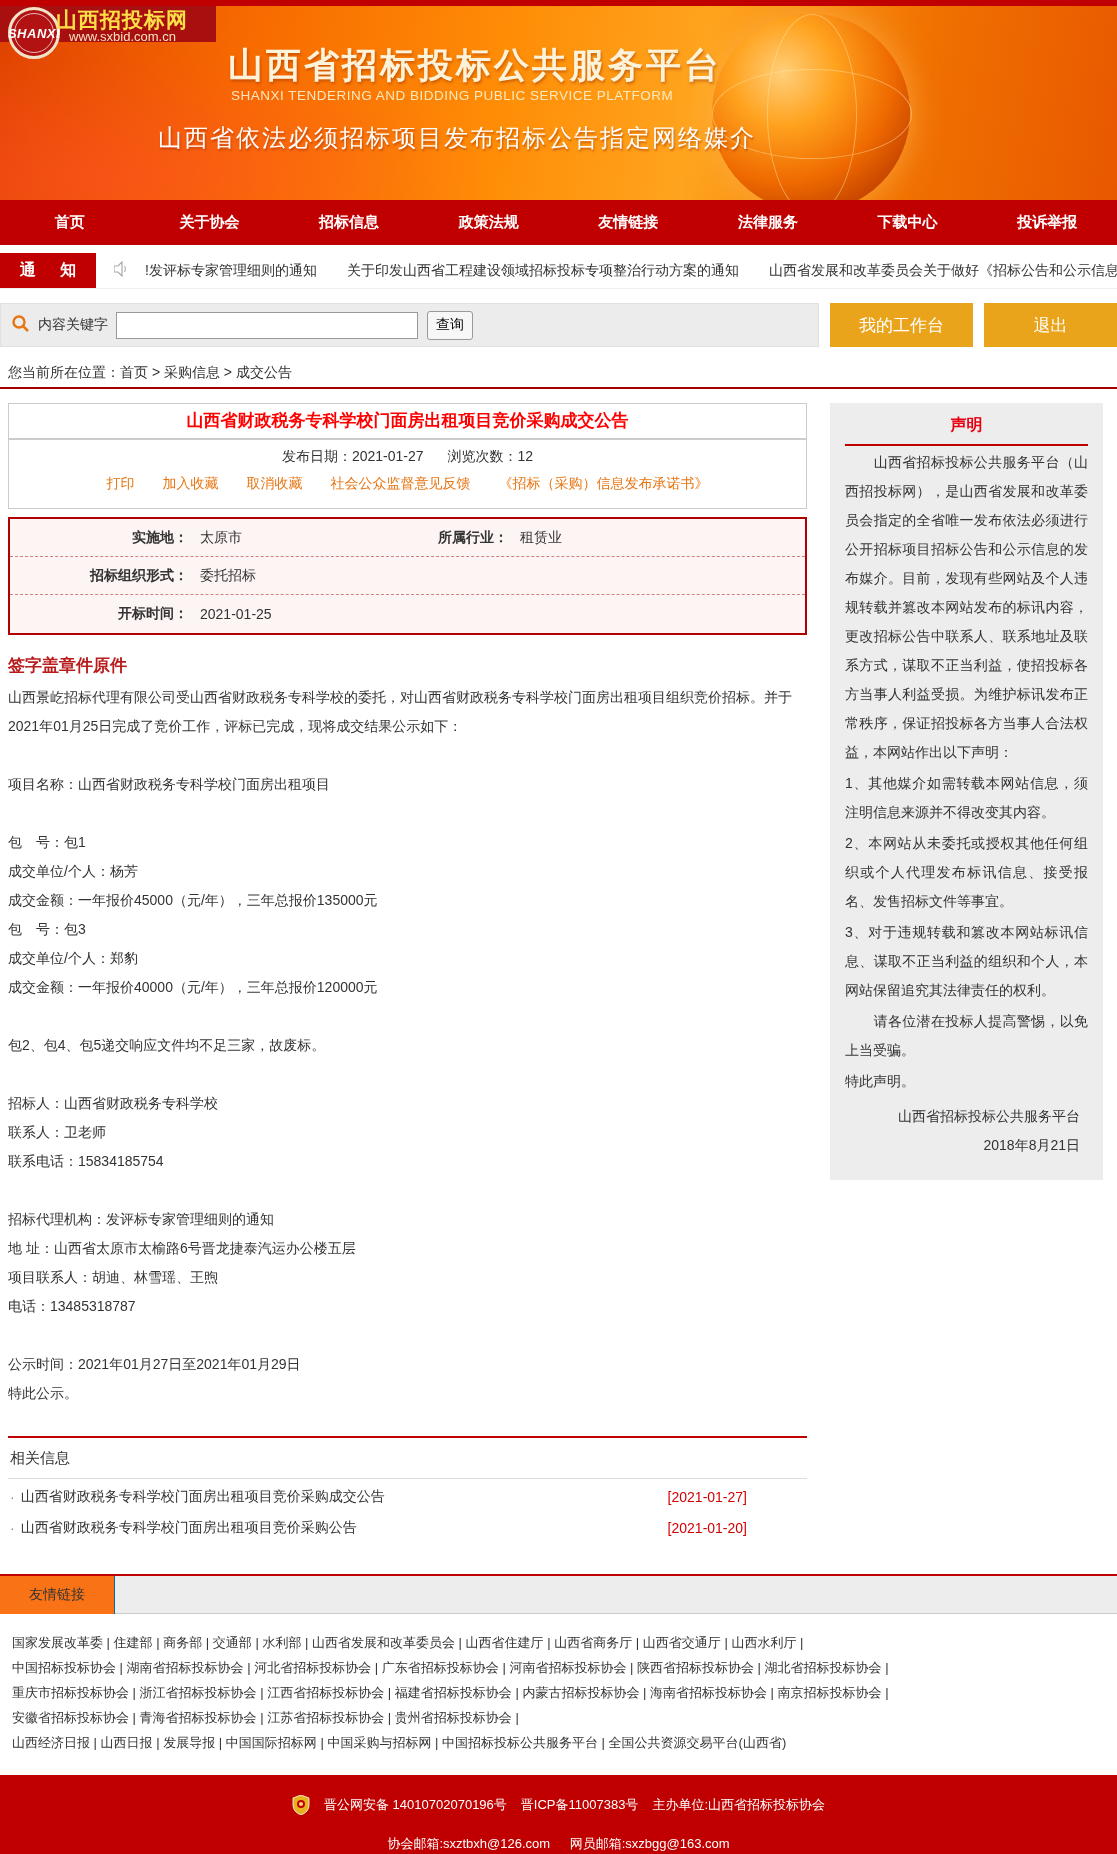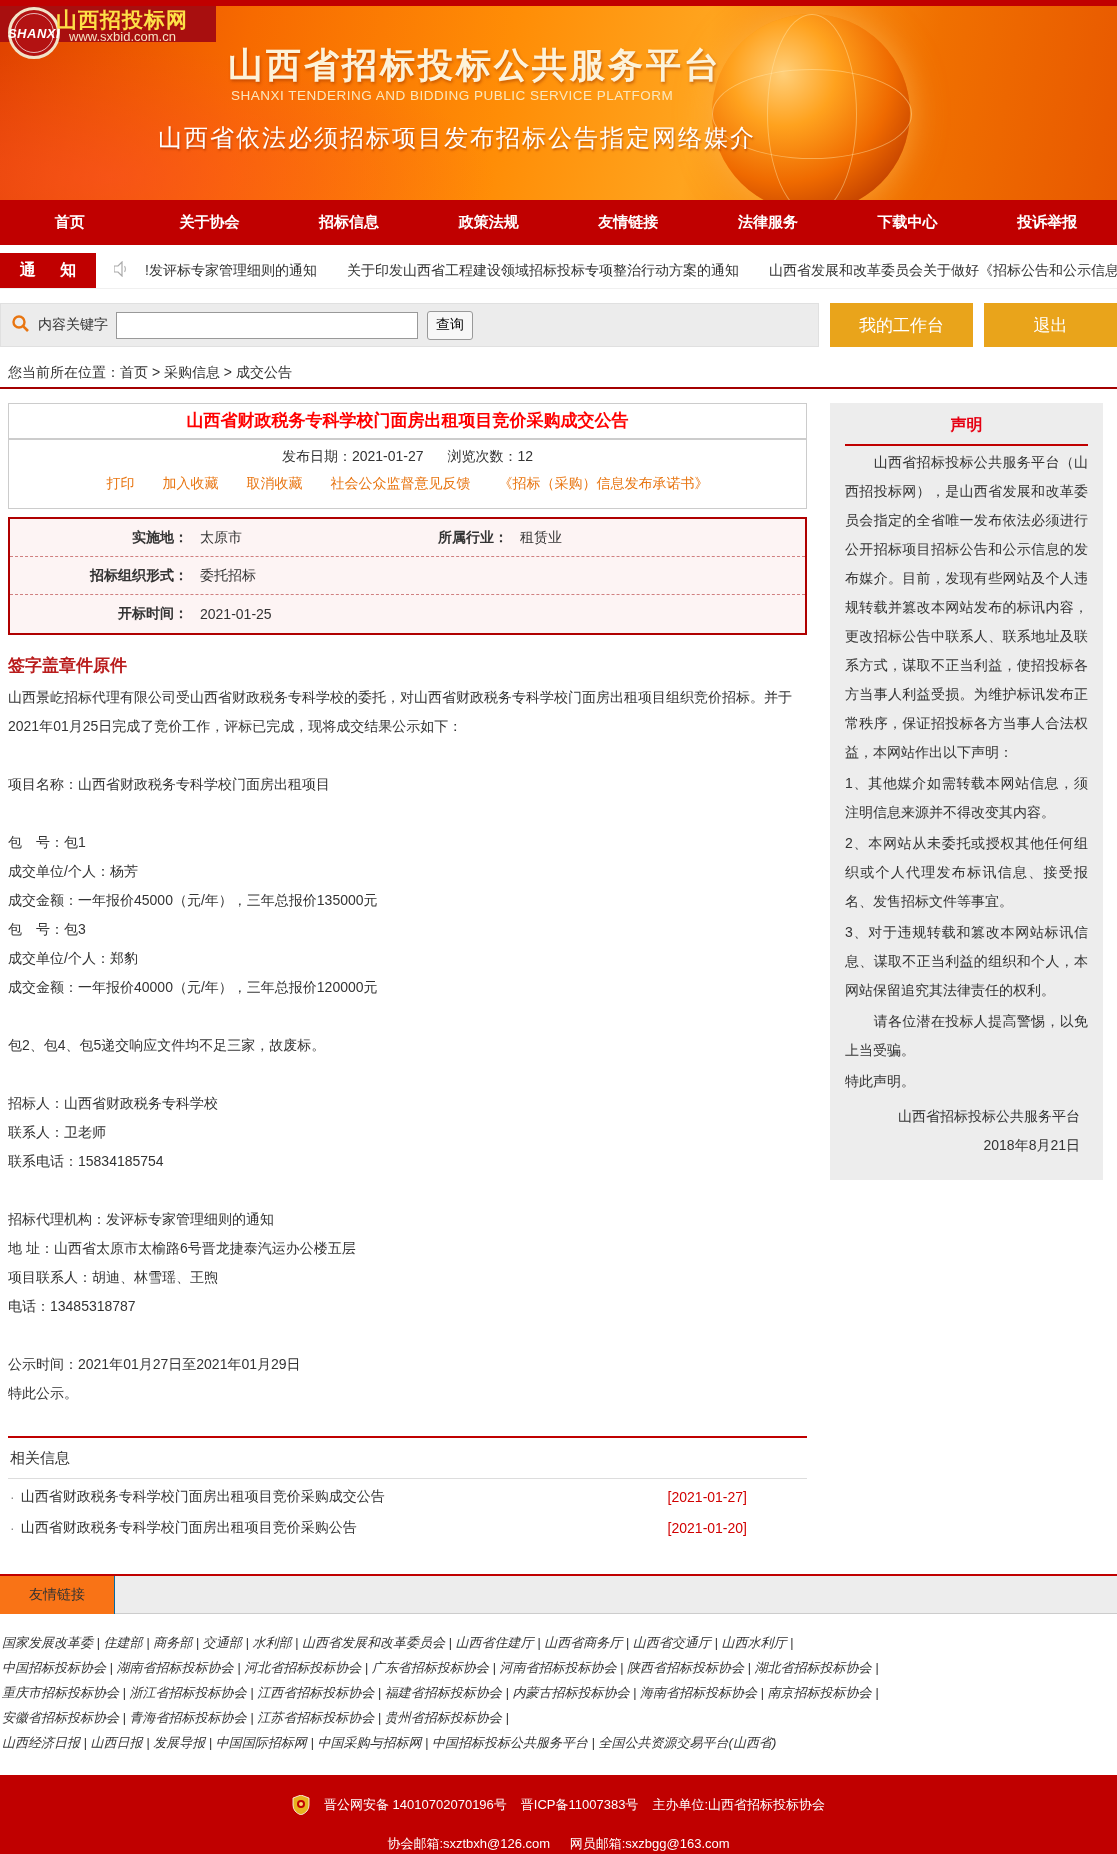--- a/index.html
+++ b/index.html
@@ -94,21 +94,21 @@
     padding-bottom:8px; border-bottom:2px solid #c00000; }
   .statement-line { font-size:14px; line-height:29px; text-align:justify; margin-top:2px; }
   .statement-sign { font-size:14px; line-height:29px; text-align:right; padding-right:8px; margin-top:6px; }
   .statement-sign-date { font-size:14px; line-height:29px; text-align:right; padding-right:8px; }
 
   
   .friend-links { margin-top:33px; border-top:2px solid #c00000; }
   .tab-row { height:38px; background:#ededed; border-bottom:1px solid #ccc; display:flex; }
   .friend-tab { width:115px; height:38px; background:#f97316; border-right:1px solid #0369a1;
     display:flex; align-items:center; justify-content:center; font-size:14px; cursor:pointer; }
-  .links-area { padding:16px 2px 8px;font-style:italic; }
+  .links-area { padding:16px 12px 8px; }
   .links-row { font-size:13px; line-height:25px; color:#333; cursor:pointer; white-space:nowrap; }
 
   
   .pre-footer-gap { height:12px; }
   .footer { position:relative; height:116px; background:#c00000; color:#fff; text-align:center; }
   .footer-line1 { padding-top:20px; font-size:13px; display:flex; align-items:center; justify-content:center; gap:14px; }
   .footer-line2 { margin-top:20px; font-size:13px; }
   .footer-line2 span { margin:0 8px; }
   .badge-icon { width:18px; height:20px; display:inline-block; }
 </style>

